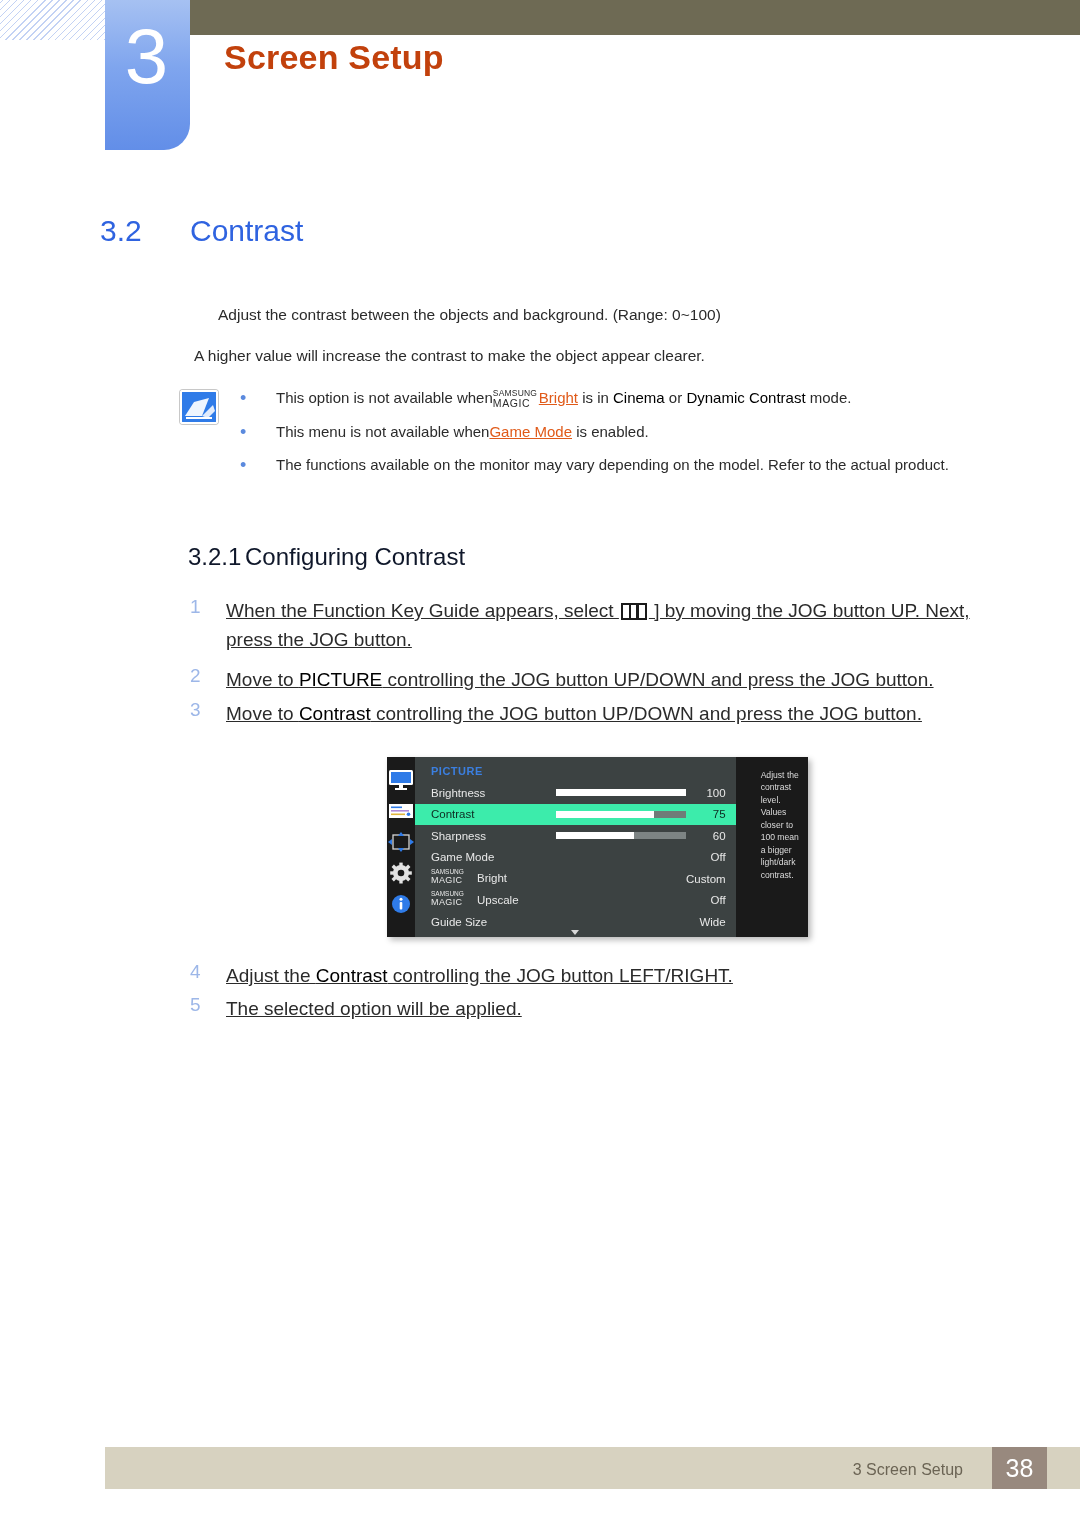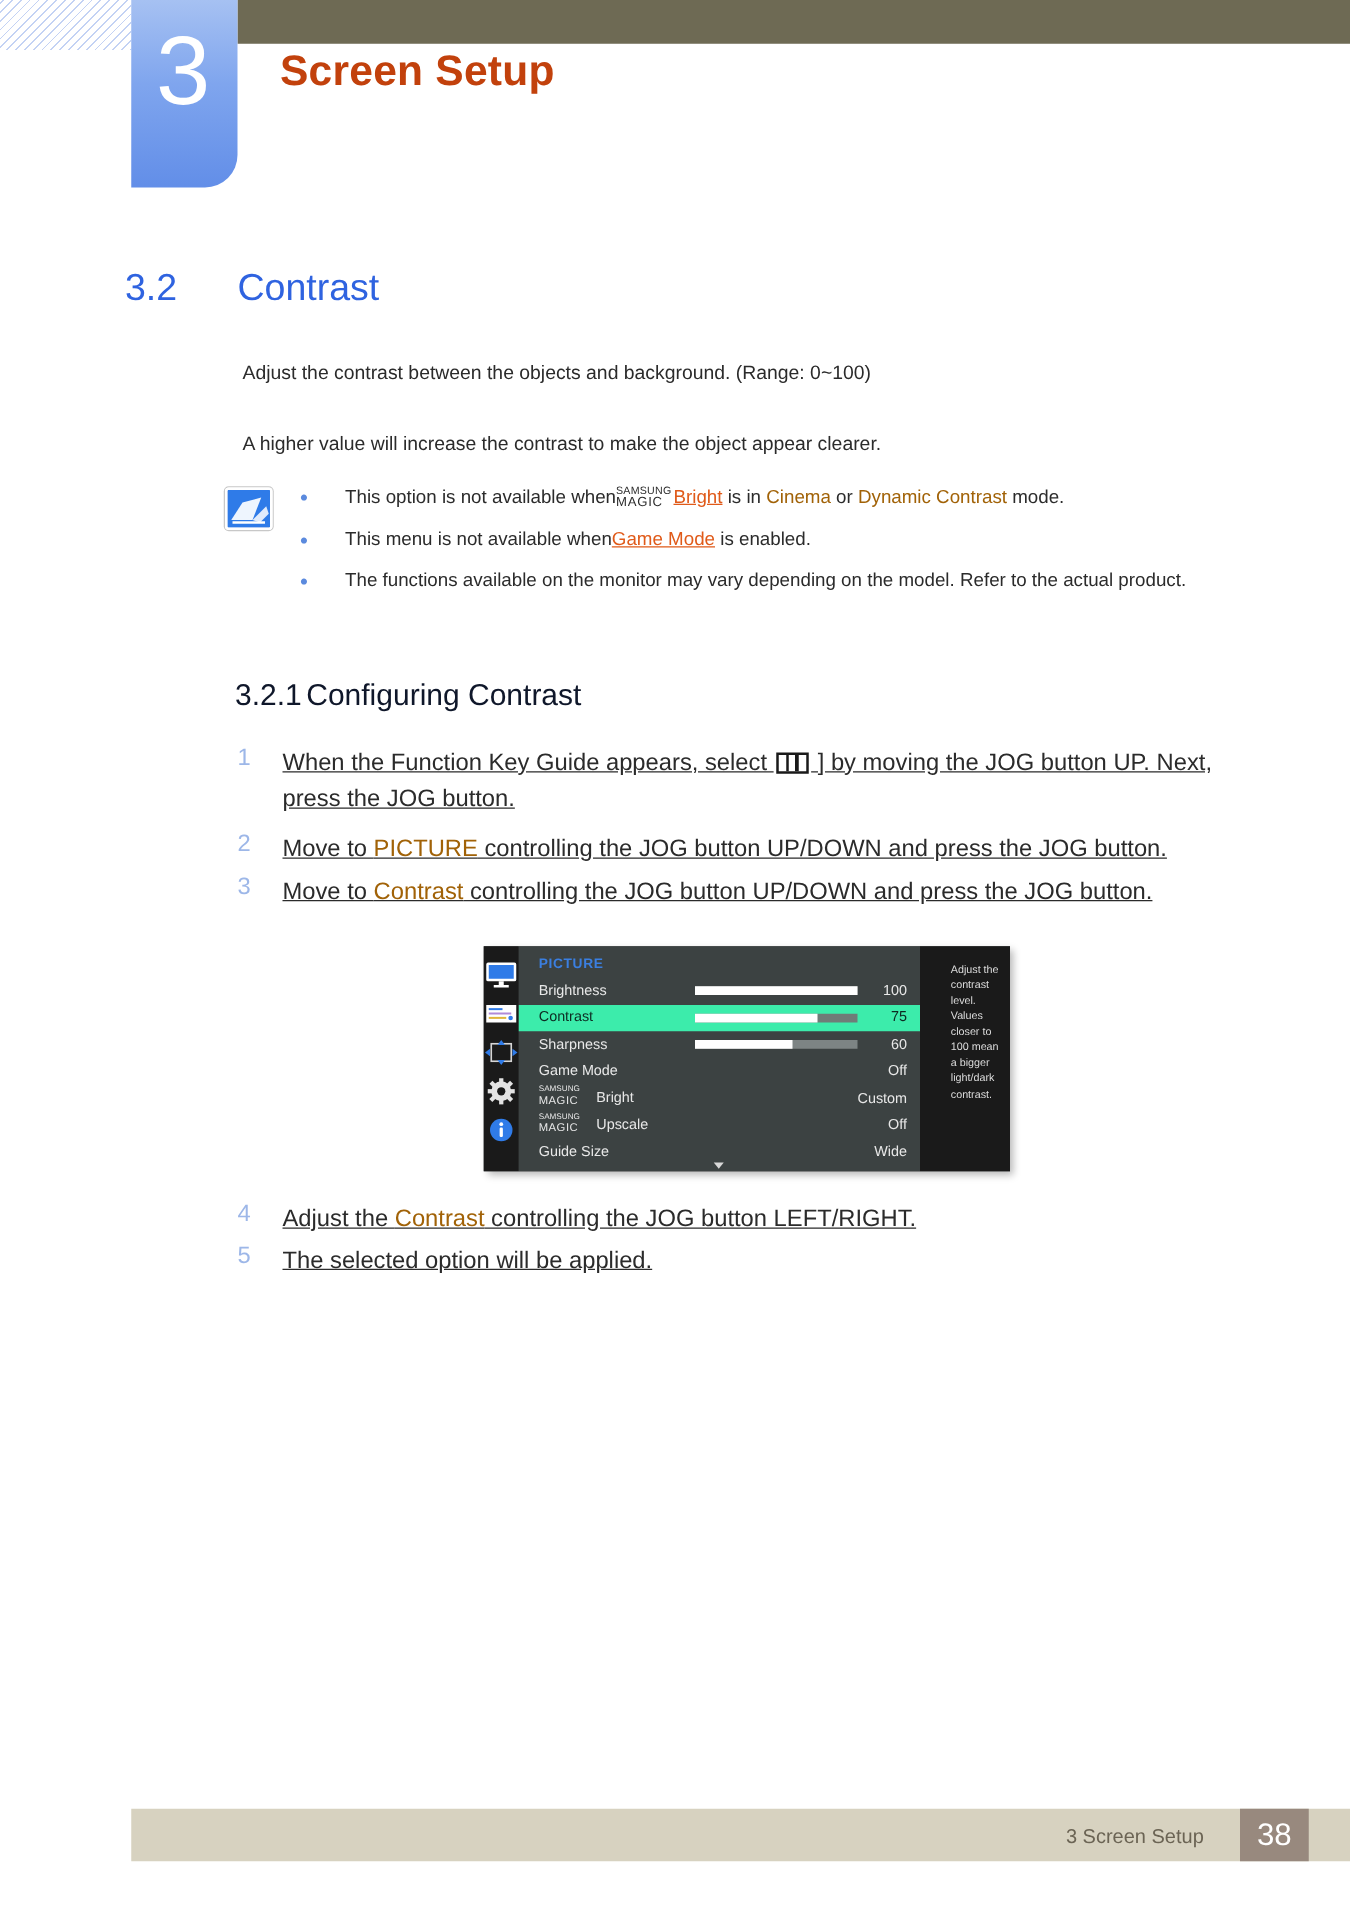--- a/index.html
+++ b/index.html
@@ -58,21 +58,21 @@
     position: absolute; left: 188px; top: 543px;
     font-size: 24px; color: #0f172a; font-weight: normal;
   }
   .subsec-head .num { display: inline-block; width: 57px; }
 
   
   .para {
     position: absolute; left: 194px;
     font-size: 15.5px; color: #2b2b2b; line-height: 1.4;
   }
-  #para1 { top: 288px; }
+  #para1 { top: 304px; margin-left: 24px; }
   #para2 { top: 345px; }
 
   
   .note-icon {
     position: absolute; left: 180px; top: 390px;
     width: 34px; height: 30px;
     background: linear-gradient(135deg, #1d5fd0 0%, #2f7be8 45%, #1a57c4 100%);
     border: 2px solid #ffffff;
     border-radius: 3px;
     box-shadow: 0 0 0 1px #c8c8c8;
@@ -83,21 +83,21 @@
   .notes { position: absolute; left: 236px; top: 388px; width: 760px; }
   .note-row { display: flex; align-items: flex-start; margin-bottom: 13px; }
   .note-bullet {
     flex: 0 0 36px;
     color: #5b8ade; font-size: 18px; line-height: 20px;
     padding-left: 4px;
   }
   .note-text {
     flex: 1; font-size: 15px; line-height: 1.38; color: #2b2b2b;
   }
-  .orange { color: #a16207; }
+  .orange { color: #000000; }
   .orange-u { color: #e05a19; text-decoration: underline; }
 
   .mgc {
     display: inline-block;
     vertical-align: baseline;
     position: relative;
     width: 46px; height: 0;
   }
   .mgc i {
     position: absolute; left: 0; font-style: normal;

